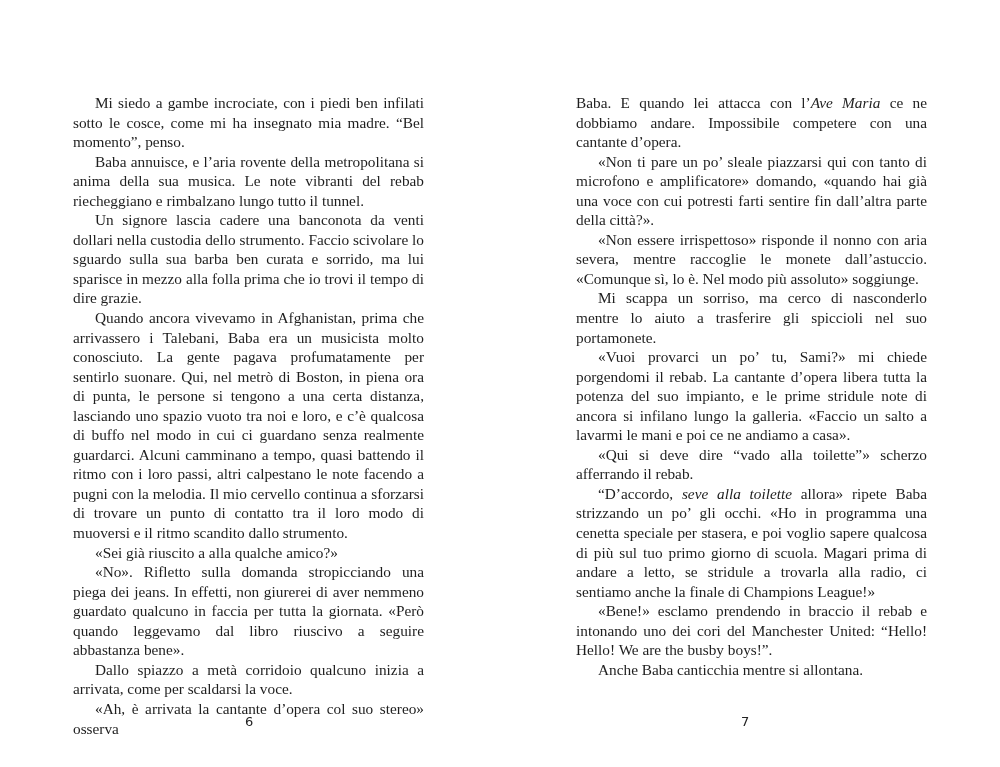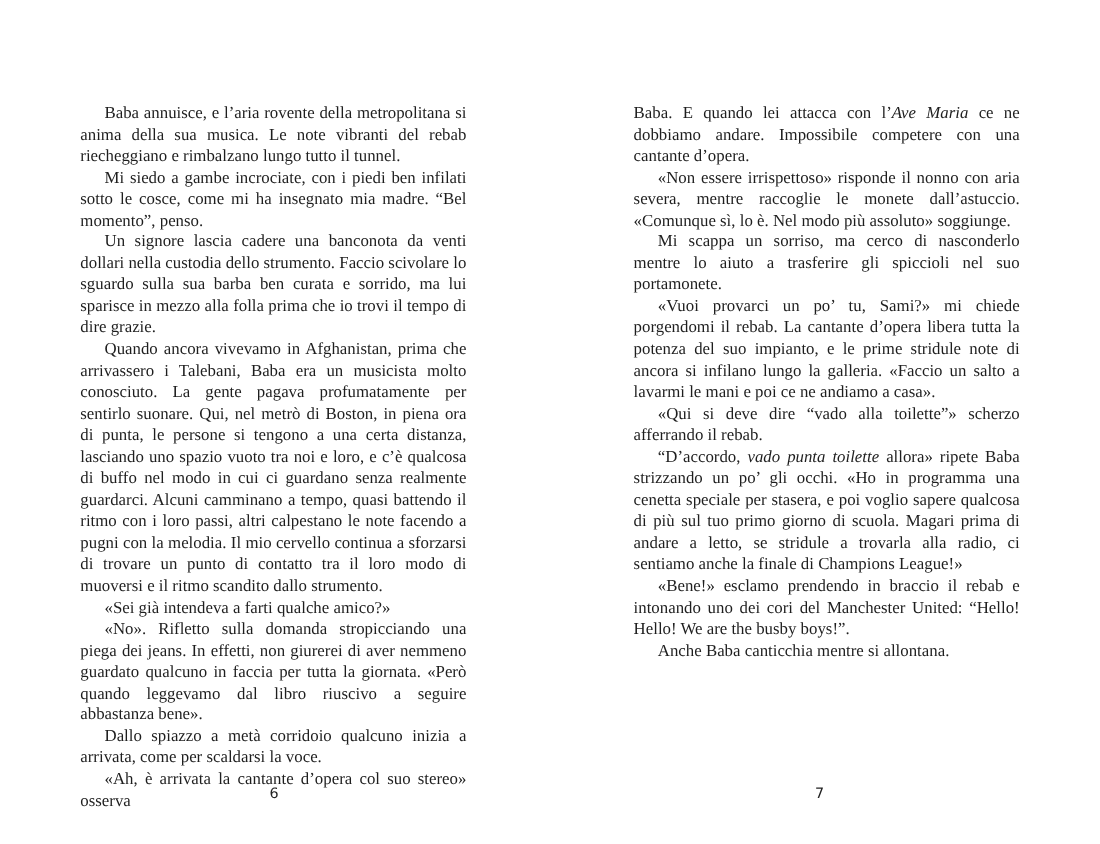--- a/index.html
+++ b/index.html
@@ -20,35 +20,36 @@
     font-family: "DejaVu Sans", sans-serif; font-size: 13px; color: #222;
   }
   .folio.left { left: 245px; }
   .folio.right { left: 741px; }
   em { font-style: italic; }
 </style>
 </head>
 <body>
 
 <div class="page left">
+  <p>Mi siedo a gambe incrociate, con i piedi ben infilati sotto le cosce, come mi ha insegnato mia madre. “Bel momento”, penso.</p>
   <p>Baba annuisce, e l’aria rovente della metropolitana si ani­ma della sua musica. Le note vibranti del rebab riecheggiano e rimbalzano lungo tutto il tunnel.</p>
-  <p>Mi siedo a gambe incrociate, con i piedi ben infilati sotto le cosce, come mi ha insegnato mia madre. “Bel momento”, penso.</p>
   <p>Un signore lascia cadere una banconota da venti dollari nella custodia dello strumento. Faccio scivolare lo sguardo sulla sua barba ben curata e sorrido, ma lui sparisce in mezzo alla folla prima che io trovi il tempo di dire grazie.</p>
   <p>Quando ancora vivevamo in Afghanistan, prima che ar­rivassero i Talebani, Baba era un musicista molto conosciu­to. La gente pagava profumatamente per sentirlo suonare. Qui, nel metrò di Boston, in piena ora di punta, le perso­ne si tengono a una certa distanza, lasciando uno spazio vuoto tra noi e loro, e c’è qualcosa di buffo nel modo in cui ci guardano senza realmente guardarci. Alcuni cam­minano a tempo, quasi battendo il ritmo con i loro passi, altri calpestano le note facendo a pugni con la melodia. Il mio cervello continua a sforzarsi di trovare un punto di contatto tra il loro modo di muoversi e il ritmo scandito dallo strumento.</p>
-  <p>«Sei già intendeva a farti qualche amico?»</p>
+  <p>«Sei già riuscito a alla qualche amico?»</p>
   <p>«No». Rifletto sulla domanda stropicciando una piega dei jeans. In effetti, non giurerei di aver nemmeno guardato qualcuno in faccia per tutta la giornata. «Però quando legge­vamo dal libro riuscivo a seguire abbastanza bene».</p>
   <p>Dallo spiazzo a metà corridoio qualcuno inizia a arrivata, come per scaldarsi la voce.</p>
   <p class="last-line-just">«Ah, è arrivata la cantante d’opera col suo stereo» osserva</p>
 </div>
 
 <div class="page right">
   <p class="noindent"><span>Baba. E quando lei attacca con l’</span><em>Ave Maria</em><span> ce ne dobbiamo andare. Impossibile competere con una cantante d’opera.</span></p>
+  <p><span>«Non ti pare un po’ sleale piazzarsi qui con tanto di mi­crofono e amplificatore» domando, «quando hai già una voce con cui potresti farti sentire fin dall’altra parte della città?».</span></p>
   <p><span>«Non essere irrispettoso» risponde il nonno con aria seve­ra, mentre raccoglie le monete dall’astuccio. «Comunque sì, lo è. Nel modo più assoluto» soggiunge.</span></p>
   <p><span>Mi scappa un sorriso, ma cerco di nasconderlo mentre lo aiuto a trasferire gli spiccioli nel suo portamonete.</span></p>
   <p><span>«Vuoi provarci un po’ tu, Sami?» mi chiede porgendomi il rebab. La cantante d’opera libera tutta la potenza del suo impianto, e le prime stridule note di ancora si infilano lun­go la galleria. «Faccio un salto a lavarmi le mani e poi ce ne andiamo a casa».</span></p>
   <p><span>«Qui si deve dire “vado alla toilette”» scherzo afferrando il rebab.</span></p>
-  <p><span>“D’accordo, </span><em>vado punta toilette</em><span> allora» ripete Baba strizzan­do un po’ gli occhi. «Ho in programma una cenetta speciale per stasera, e poi voglio sapere qualcosa di più sul tuo primo giorno di scuola. Magari prima di andare a letto, se stridule a trovarla alla radio, ci sentiamo anche la finale di Cham­pions League!»</span></p>
+  <p><span>“D’accordo, </span><em>seve alla toilette</em><span> allora» ripete Baba strizzan­do un po’ gli occhi. «Ho in programma una cenetta speciale per stasera, e poi voglio sapere qualcosa di più sul tuo primo giorno di scuola. Magari prima di andare a letto, se stridule a trovarla alla radio, ci sentiamo anche la finale di Cham­pions League!»</span></p>
   <p><span>«Bene!» esclamo prendendo in braccio il rebab e intonan­do uno dei cori del Manchester United: “Hello! Hello! We are the busby boys!”.</span></p>
   <p><span>Anche Baba canticchia mentre si allontana.</span></p>
 </div>
 
 <div class="folio left">6</div>
 <div class="folio right">7</div>
 
 </body></html>

